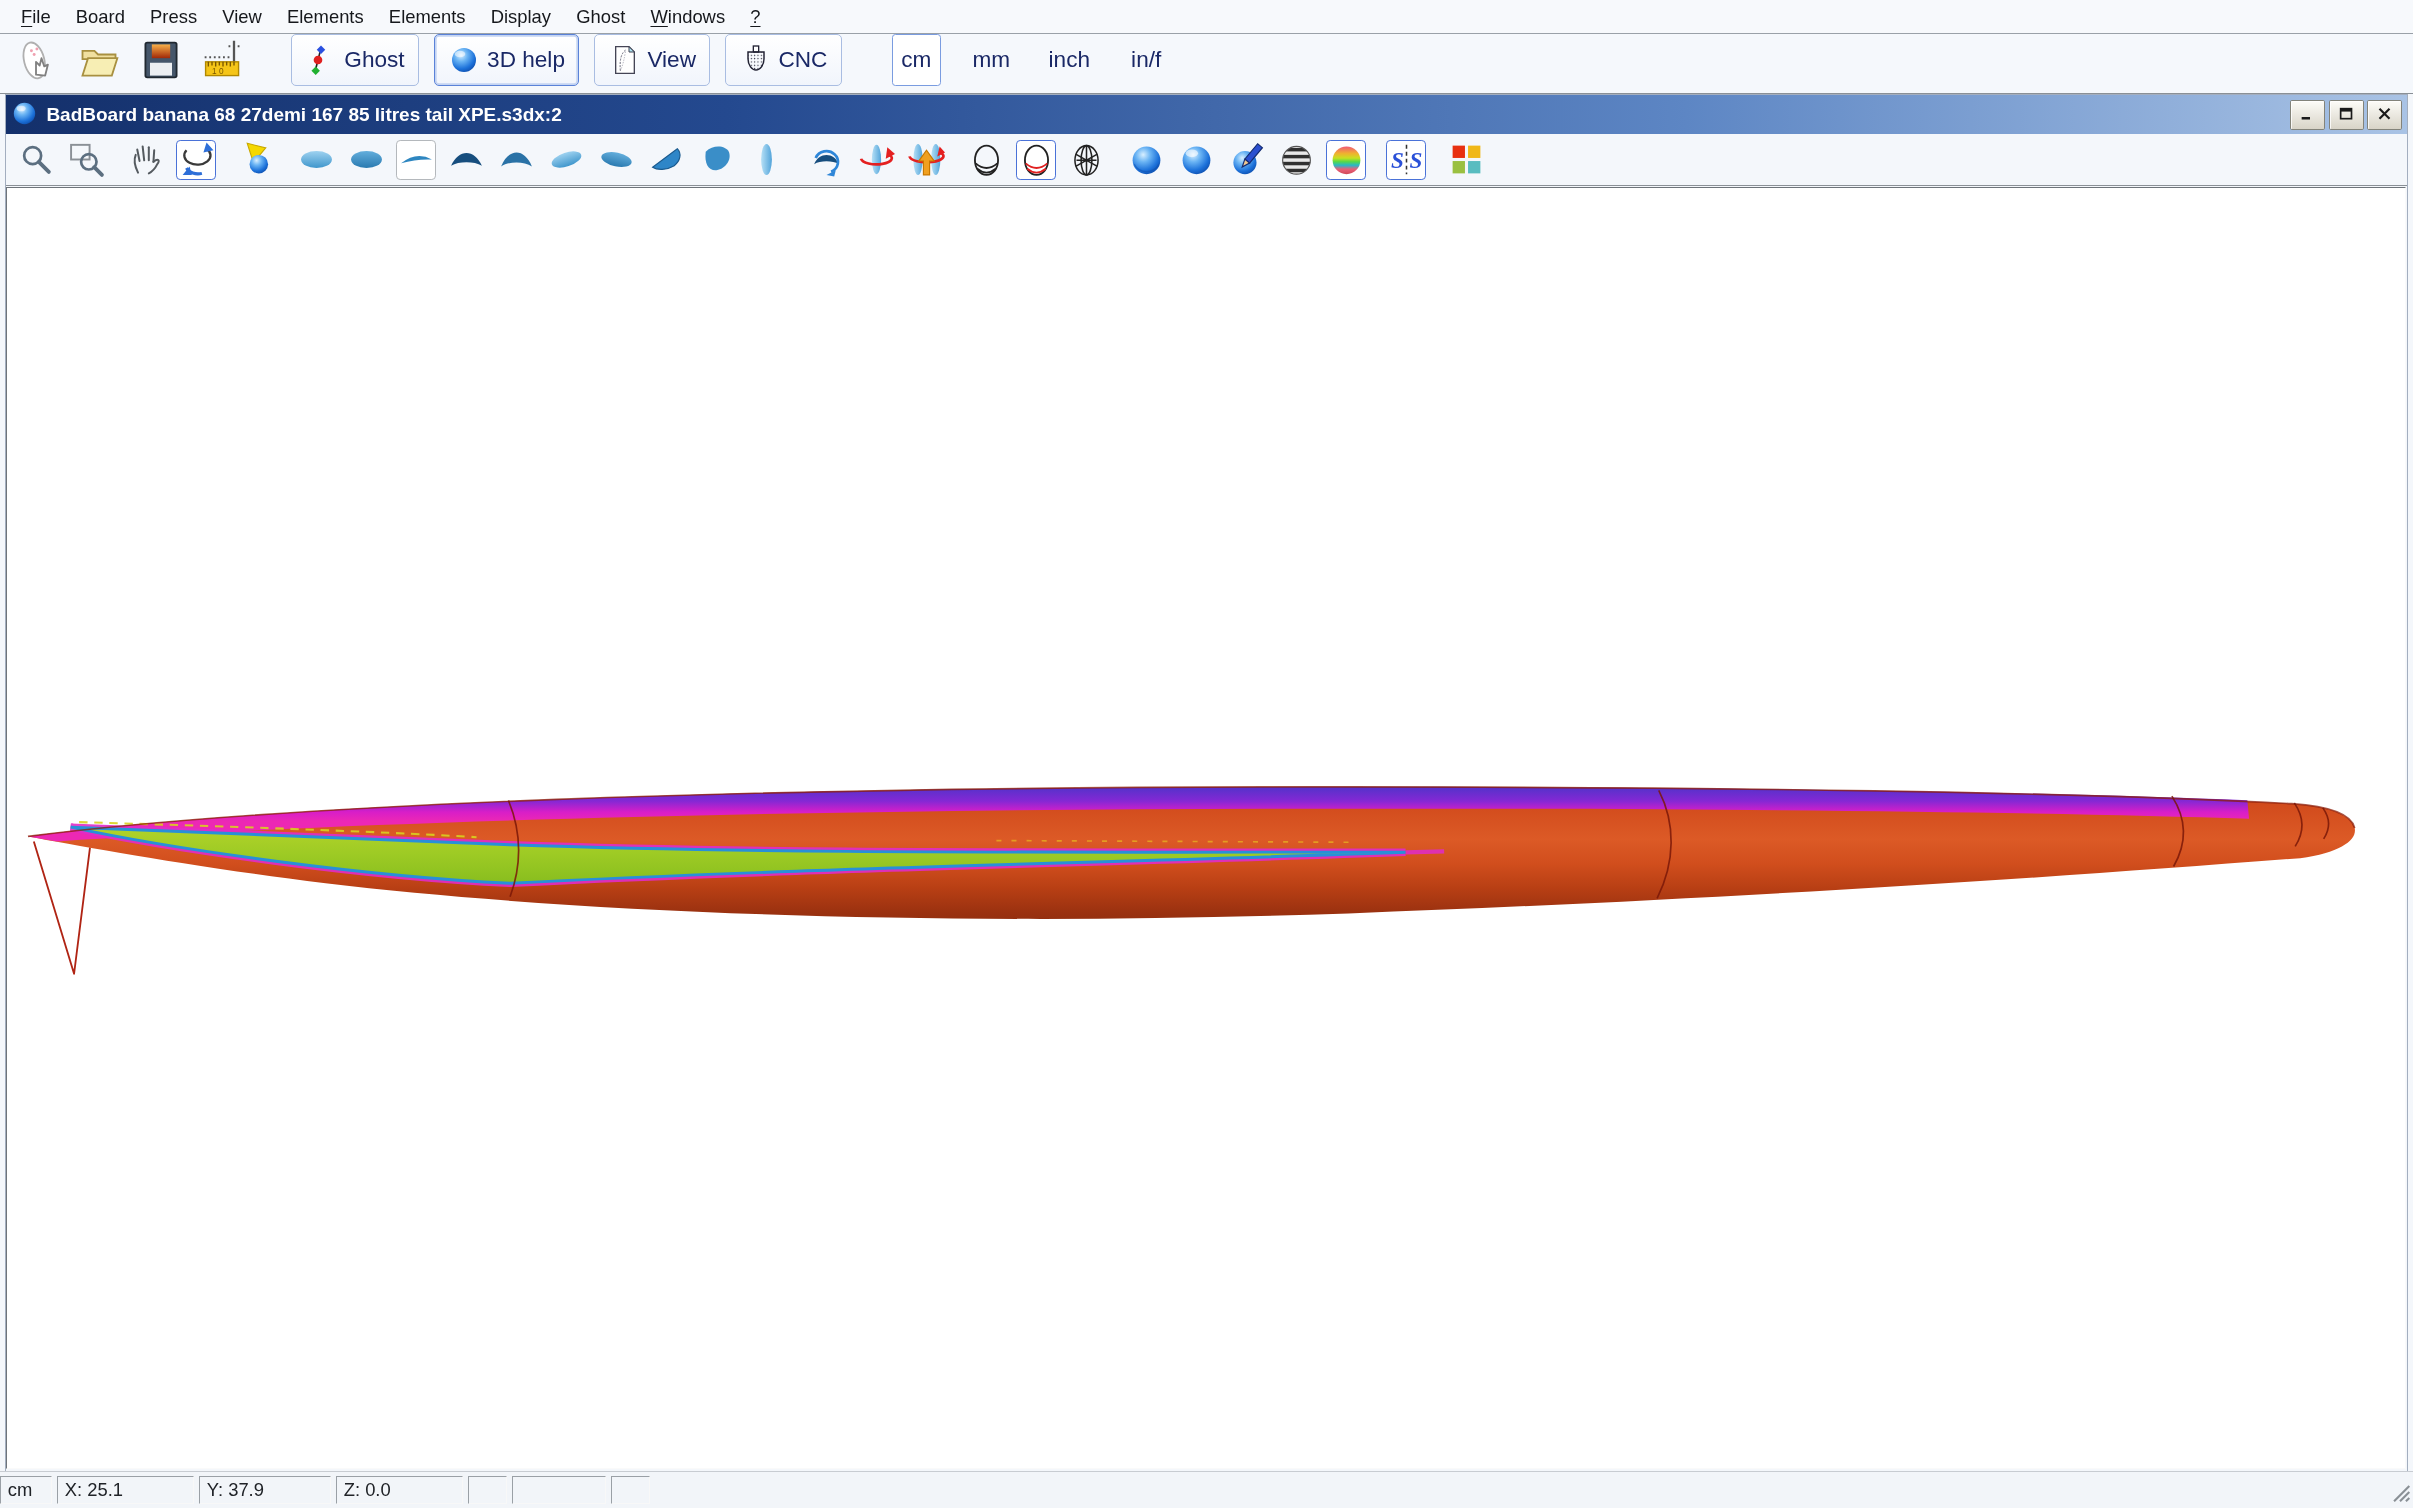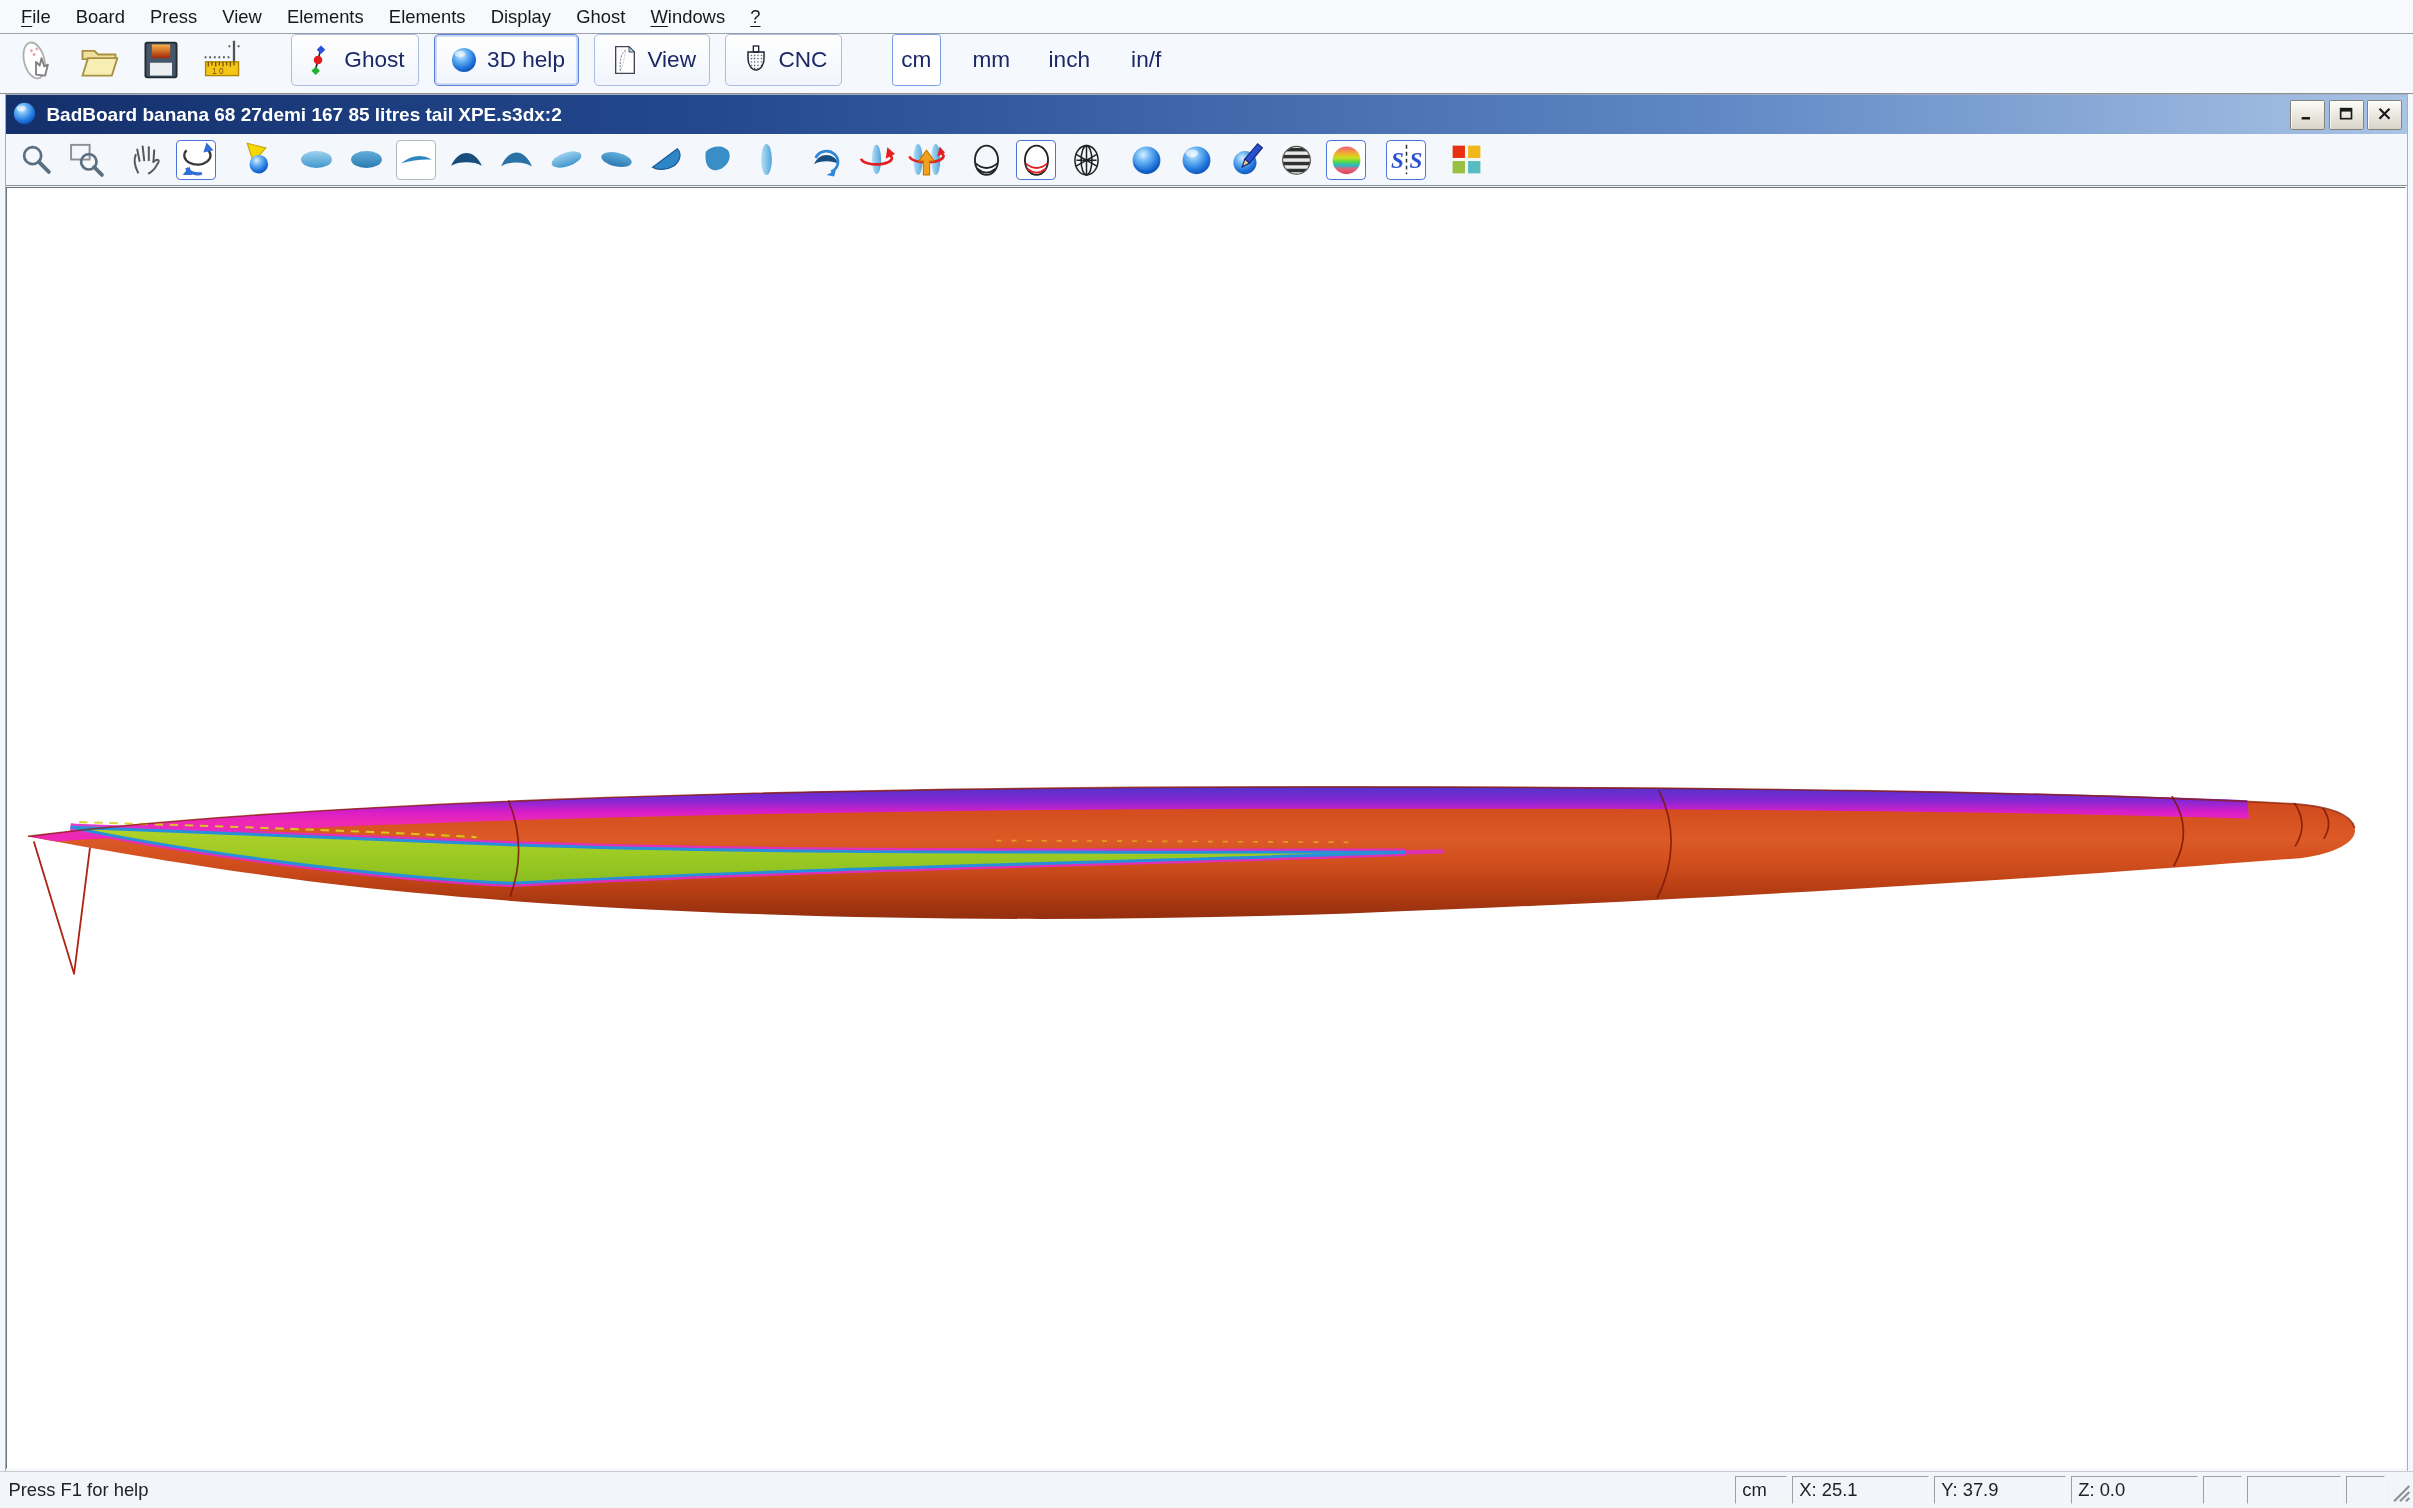--- a/index.html
+++ b/index.html
@@ -579,21 +579,20 @@
         <path d="M 1970 719 C 1990 758, 1990 804, 1968 848"></path>
         <path d="M 2582 726 C 2600 754, 2600 782, 2584 810"></path>
         <path d="M 2728 734 C 2740 752, 2740 768, 2729 786"></path>
         <path d="M 2762 740 C 2771 753, 2771 764, 2763 777"></path>
       </g>
     </svg>
   </div>
 </div>
 
 <div class="statusbar">
-  <span class="status-help">Press F1 for help</span>
   <span class="status-panels" id="statusPanels">
       <span class="status-panel" style="width: 52px;">cm</span>
       <span class="status-panel" style="width: 137px;">X: 25.1</span>
       <span class="status-panel" style="width: 132px;">Y: 37.9</span>
       <span class="status-panel" style="width: 127px;">Z: 0.0</span>
       <span class="status-panel" style="width: 39px;"></span>
       <span class="status-panel" style="width: 94px;"></span>
       <span class="status-panel" style="width: 39px;"></span>
     </span>
   <span class="grip">

